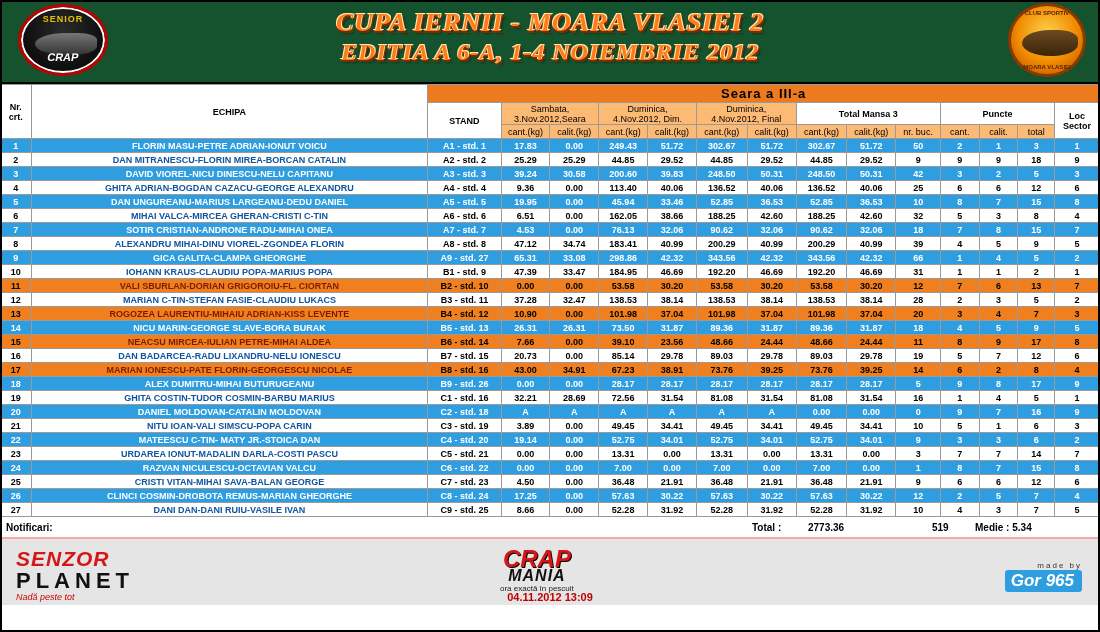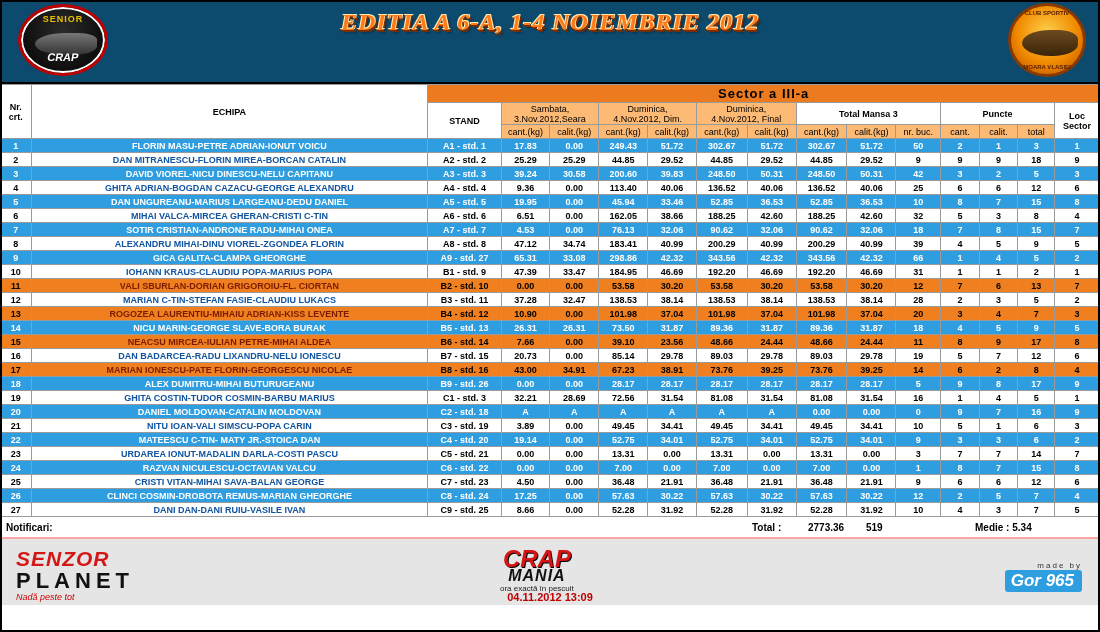--- a/index.html
+++ b/index.html
@@ -13,21 +13,21 @@
     overflow:hidden;
     position:relative;
   }
   .page { position:relative; width:1100px; height:632px; }
 
   
   .header {
     position:relative;
     height:84px;
     border-bottom:2px solid #000;
-    background:#0c4a6e;
+    background:#14532d;
   }
   .logo-left {
     position:absolute; left:18px; top:4px;
     width:90px; height:72px;
     border-radius:50%;
     background:radial-gradient(circle at 50% 35%, #2a2a2a 0%, #111 60%, #000 100%);
     border:3px solid #c00000;
     box-shadow:0 0 0 2px #fff inset;
   }
   .logo-left .lbl-top {
@@ -160,21 +160,21 @@
     height:22px;
     border-bottom:2px solid #fca5a5;
     font-size:10px;
     font-weight:bold;
     display:flex;
     align-items:center;
   }
   .notif { margin-left:6px; font-weight:bold; font-size:10px; }
   .tot-l { position:absolute; left:752px; }
   .tot-v { position:absolute; left:800px;margin-left:8px; }
-  .tot-c { position:absolute; left:866px; }
+  .tot-c { position:absolute; left:932px; }
   .tot-m { position:absolute; left:975px; }
 
   
   .sponsors {
     position:relative; z-index:1;
     height:66px;
     background:#e5e5e5;
   }
   .sp-senzor { position:absolute; left:16px; top:8px; }
   .sp-senzor .s1 {
@@ -218,20 +218,21 @@
 <div class="page">
 
   <div class="header">
     <div class="logo-left">
       <div class="lbl-top">SENIOR</div>
       <div class="fish"></div>
       <div class="lbl-bot">CRAP</div>
     </div>
 
     <div class="title-wrap">
+      <div class="title1">CUPA IERNII - MOARA VLASIEI 2</div>
       <div class="title2">EDITIA  A 6-A, 1-4 NOIEMBRIE 2012</div>
     </div>
 
     <div class="logo-right">
       <div class="ring-top">CLUB SPORTIV</div>
       <div class="carp"></div>
       <div class="ring-bot">MOARA VLASIEI</div>
     </div>
   </div>
 
@@ -262,21 +263,21 @@
         <col style="width:44px">
       </colgroup>
       <thead>
         <tr>
           <th class="hdr-white" rowspan="3">
             <div>Nr.</div>
             <div>crt.</div>
           </th>
           <th class="hdr-white" rowspan="3">ECHIPA</th>
           <th class="hdr" colspan="14" style="height:18px;">
-            <span class="mansa-title">Sector a III-a</span>
+            <span class="mansa-title">Seara a III-a</span>
           </th>
         </tr>
         <tr>
           <th class="hdr-white" rowspan="2" style="height:30px;">STAND</th>
           <th class="hdr-sub" colspan="2" style="height:22px;">
             <div>Sambata,</div>
             <div>3.Nov.2012,Seara</div>
           </th>
           <th class="hdr-sub" colspan="2">
             <div>Duminica,</div>
@@ -629,21 +630,21 @@
             <td class="num">28.17</td>
             <td class="num">5</td>
             <td class="num">9</td>
             <td class="num">8</td>
             <td class="num">17</td>
             <td class="num">9</td>
           </tr>
           <tr class="row-white">
             <td class="num">19</td>
             <td class="team">GHITA COSTIN-TUDOR COSMIN-BARBU MARIUS</td>
-            <td class="stand">C1 - std. 3</td>
+            <td class="stand">C1 - std. 16</td>
             <td class="num">32.21</td>
             <td class="num">28.69</td>
             <td class="num">72.56</td>
             <td class="num">31.54</td>
             <td class="num">81.08</td>
             <td class="num">31.54</td>
             <td class="num">81.08</td>
             <td class="num">31.54</td>
             <td class="num">16</td>
             <td class="num">1</td>

